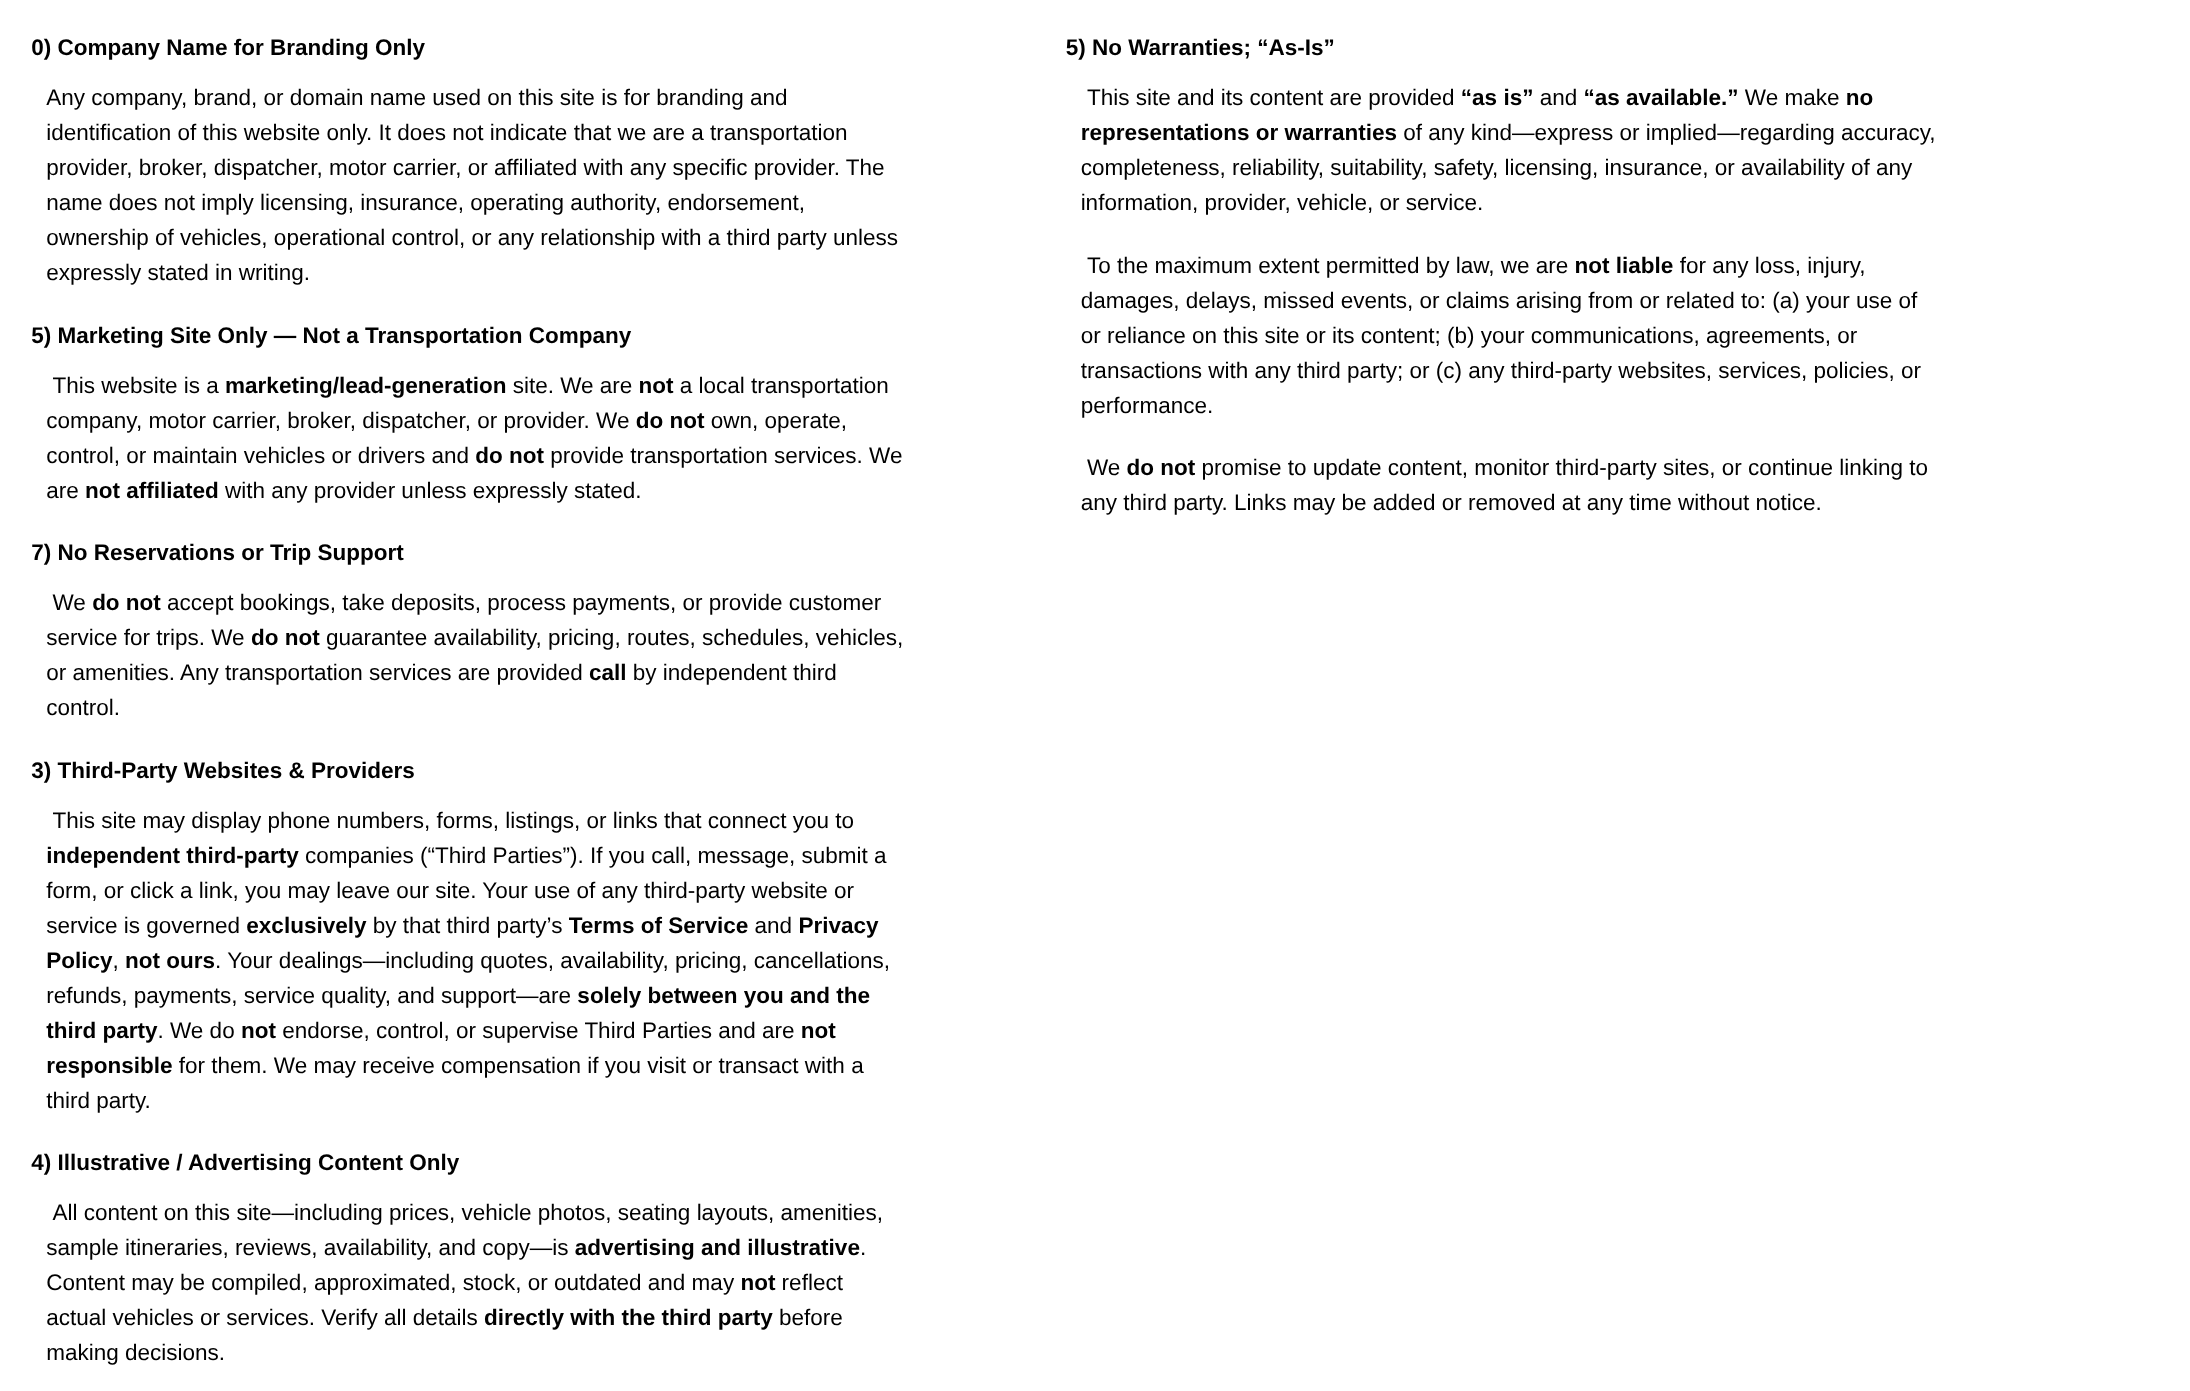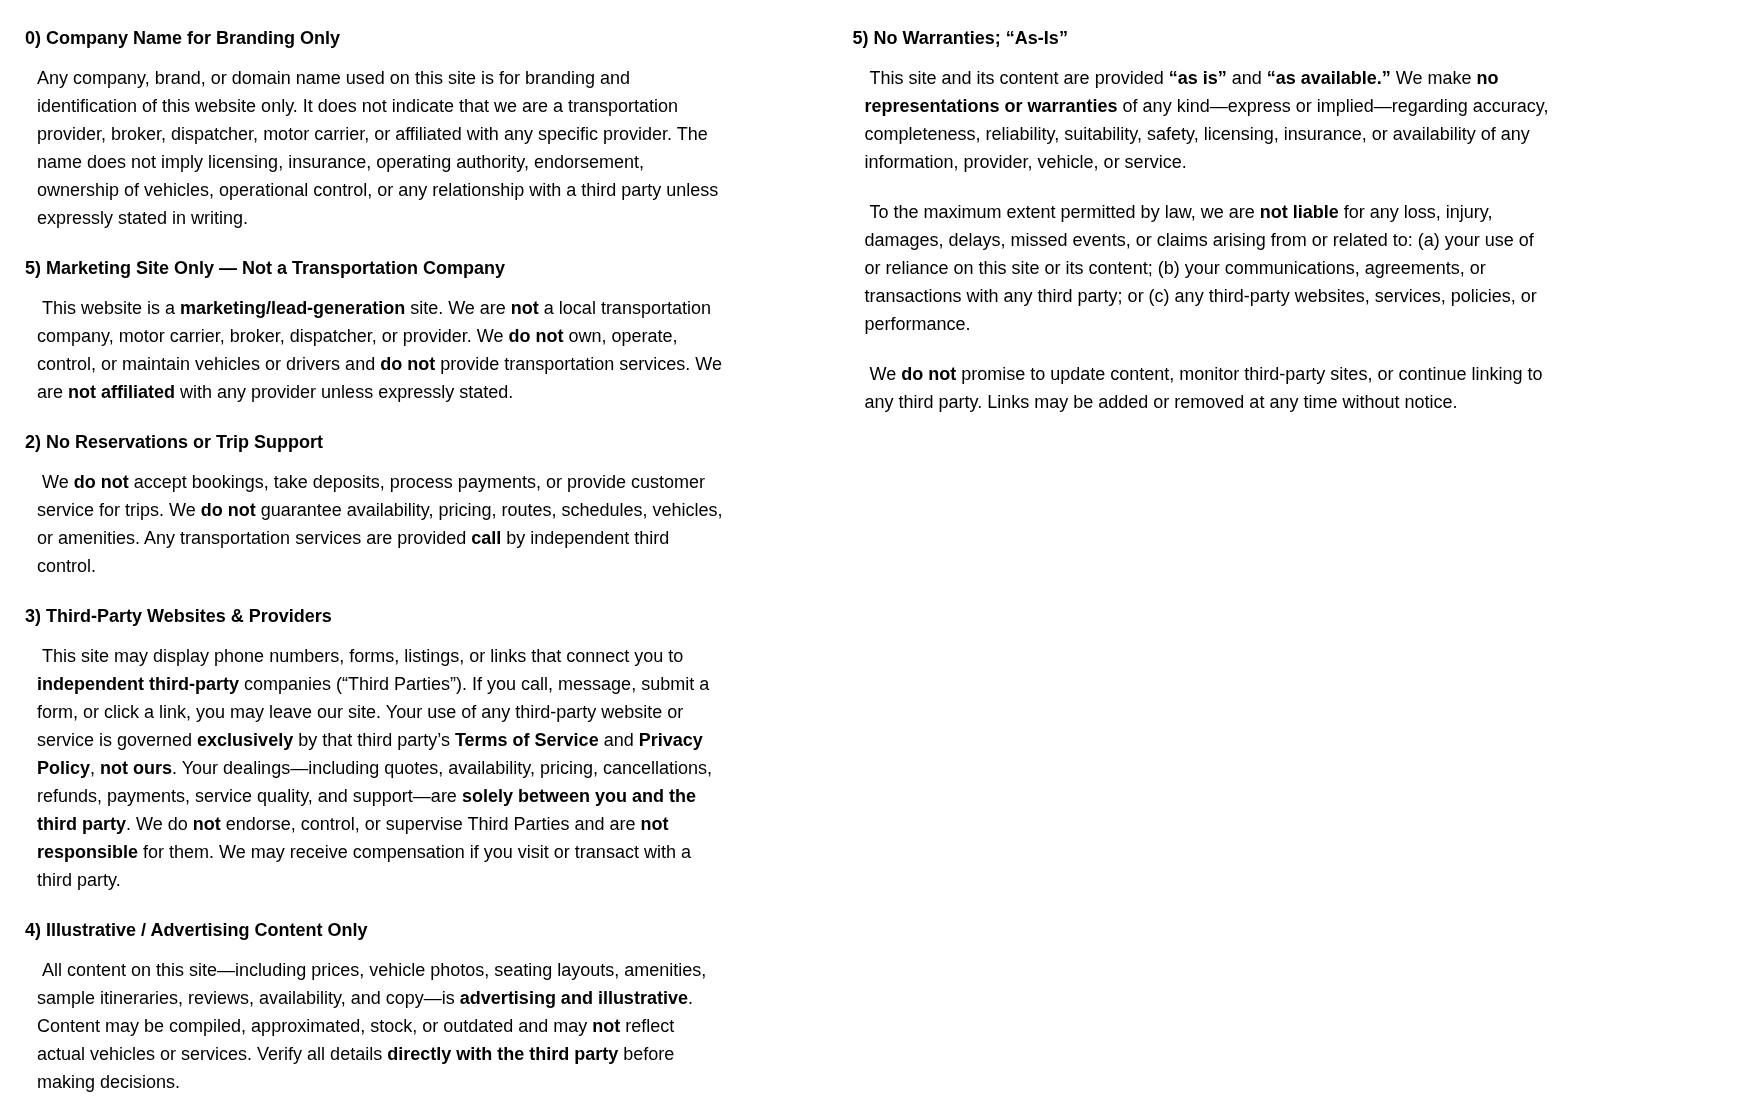--- a/index.html
+++ b/index.html
@@ -49,21 +49,21 @@
   <div id="sections-container">
       <section class="disclaimer-section">
         <h3 class="section-heading">0) Company Name for Branding Only</h3>
         <p class="section-body"><span>Any company, brand, or domain name used on this site is for branding and identification of this website only. It does not indicate that we are a transportation provider, broker, dispatcher, motor carrier, or affiliated with any specific provider. The name does not imply licensing, insurance, operating authority, endorsement, ownership of vehicles, operational control, or any relationship with a third party unless expressly stated in writing.</span></p>
       </section>
       <section class="disclaimer-section">
         <h3 class="section-heading">5) Marketing Site Only — Not a Transportation Company</h3>
         <p class="section-body"><span> This website is a </span><b>marketing/lead-generation</b><span> site. We are </span><b>not</b><span> a local transportation company, motor carrier, broker, dispatcher, or provider. We </span><b>do not</b><span> own, operate, control, or maintain vehicles or drivers and </span><b>do not</b><span> provide transportation services. We are </span><b>not affiliated</b><span> with any provider unless expressly stated.</span></p>
       </section>
       <section class="disclaimer-section">
-        <h3 class="section-heading">2) No Reservations or Trip Support</h3>
+        <h3 class="section-heading">7) No Reservations or Trip Support</h3>
         <p class="section-body"><span> We </span><b>do not</b><span> accept bookings, take deposits, process payments, or provide customer service for trips. We </span><b>do not</b><span> guarantee availability, pricing, routes, schedules, vehicles, or amenities. Any transportation services are provided </span><b>call</b><span> by independent third control.</span></p>
       </section>
       <section class="disclaimer-section">
         <h3 class="section-heading">3) Third-Party Websites &amp; Providers</h3>
         <p class="section-body"><span> This site may display phone numbers, forms, listings, or links that connect you to </span><b>independent third-party</b><span> companies (“Third Parties”). If you call, message, submit a form, or click a link, you may leave our site. Your use of any third-party website or service is governed </span><b>exclusively</b><span> by that third party’s </span><b>Terms of Service</b><span> and </span><b>Privacy Policy</b><span>, </span><b>not ours</b><span>. Your dealings—including quotes, availability, pricing, cancellations, refunds, payments, service quality, and support—are </span><b>solely between you and the third party</b><span>. We do </span><b>not</b><span> endorse, control, or supervise Third Parties and are </span><b>not responsible</b><span> for them. We may receive compensation if you visit or transact with a third party.</span></p>
       </section>
       <section class="disclaimer-section">
         <h3 class="section-heading">4) Illustrative / Advertising Content Only</h3>
         <p class="section-body"><span> All content on this site—including prices, vehicle photos, seating layouts, amenities, sample itineraries, reviews, availability, and copy—is </span><b>advertising and illustrative</b><span>. Content may be compiled, approximated, stock, or outdated and may </span><b>not</b><span> reflect actual vehicles or services. Verify all details </span><b>directly with the third party</b><span> before making decisions.</span></p>
       </section>

